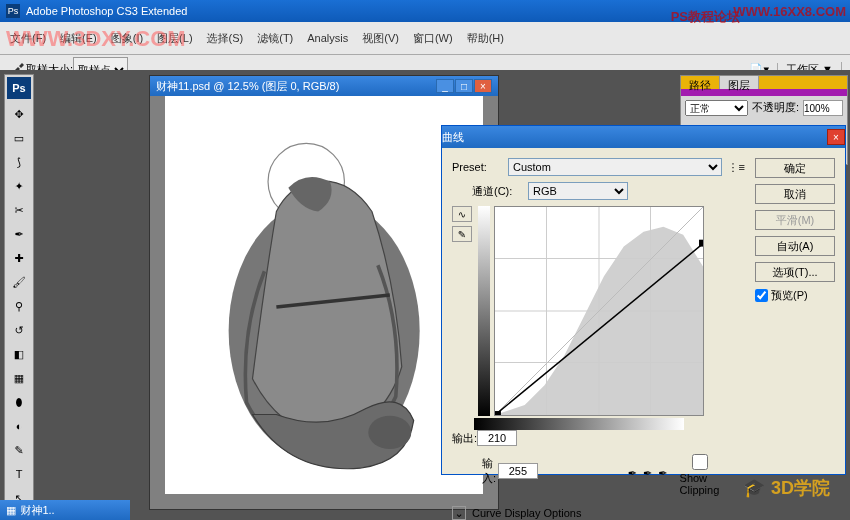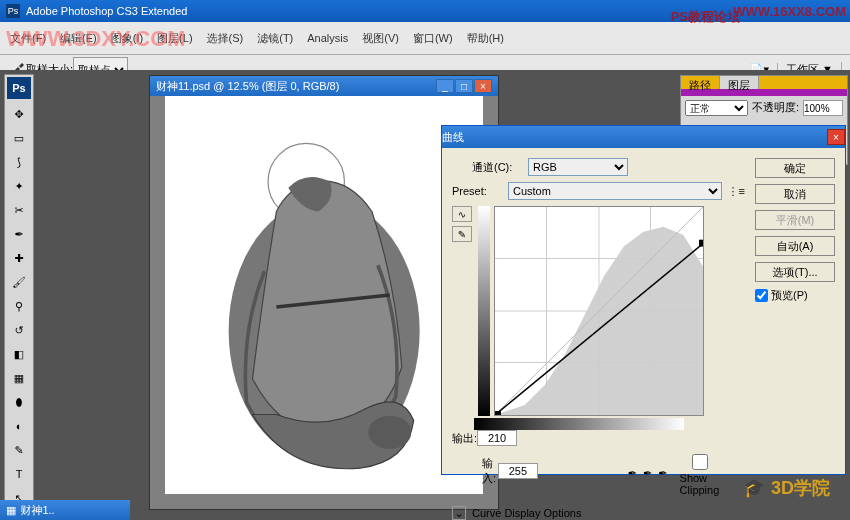--- a/index.html
+++ b/index.html
@@ -168,28 +168,28 @@
   </div>
 </div>
 
 <div class="dialog">
   <div class="dlgtitle">
     <span>曲线</span>
     <div class="close">×</div>
   </div>
   <div class="dlgbody">
     <div class="left">
-      <div class="frow" style="margin-left:20px">
-        <label>通道(C):</label>
-        <select style="flex:0 0 100px"><option>RGB</option></select>
-      </div>
       <div class="frow">
         <label>Preset:</label>
         <select><option>Custom</option></select>
         <span>⋮≡</span>
+      </div>
+      <div class="frow" style="margin-left:20px">
+        <label>通道(C):</label>
+        <select style="flex:0 0 100px"><option>RGB</option></select>
       </div>
       <div class="curvebox">
         <div class="tools">
           <div>∿</div>
           <div>✎</div>
         </div>
         <div style="display:flex;gap:4px">
           <div style="display:flex;flex-direction:column;justify-content:space-between">
             <div class="grad-v"></div>
           </div>

